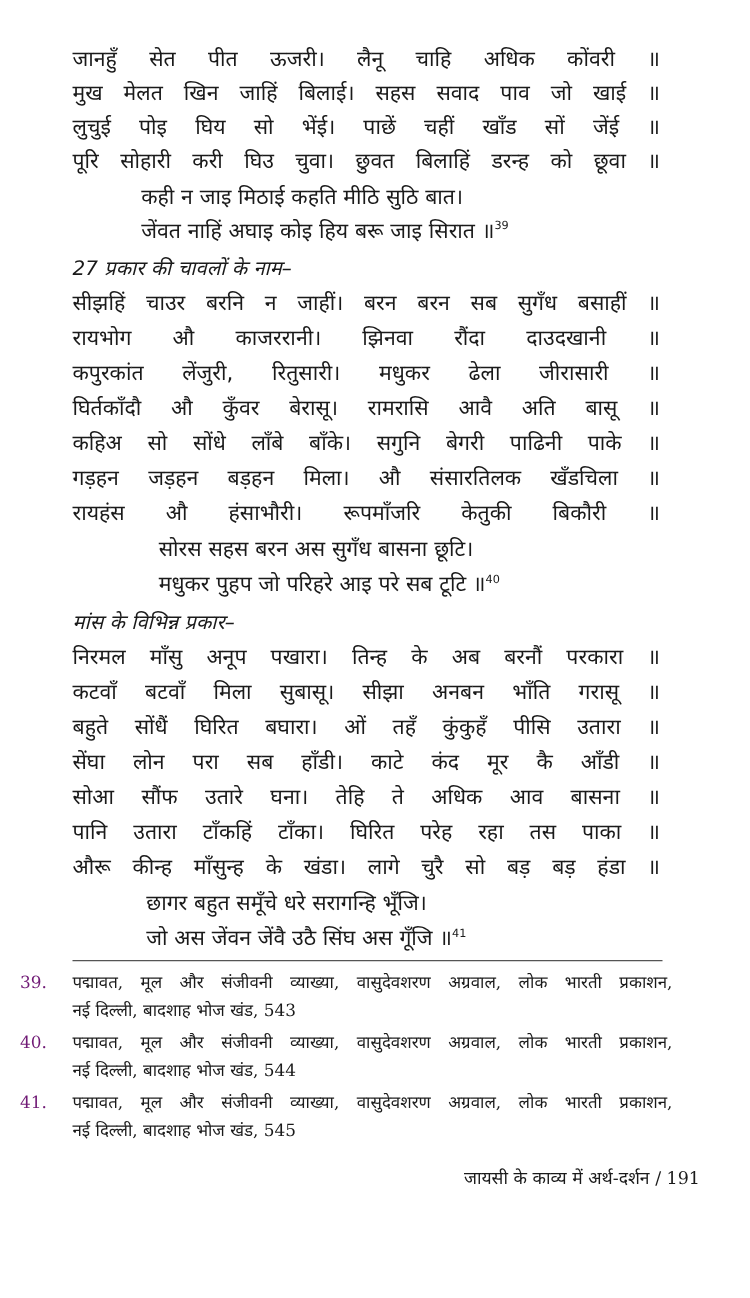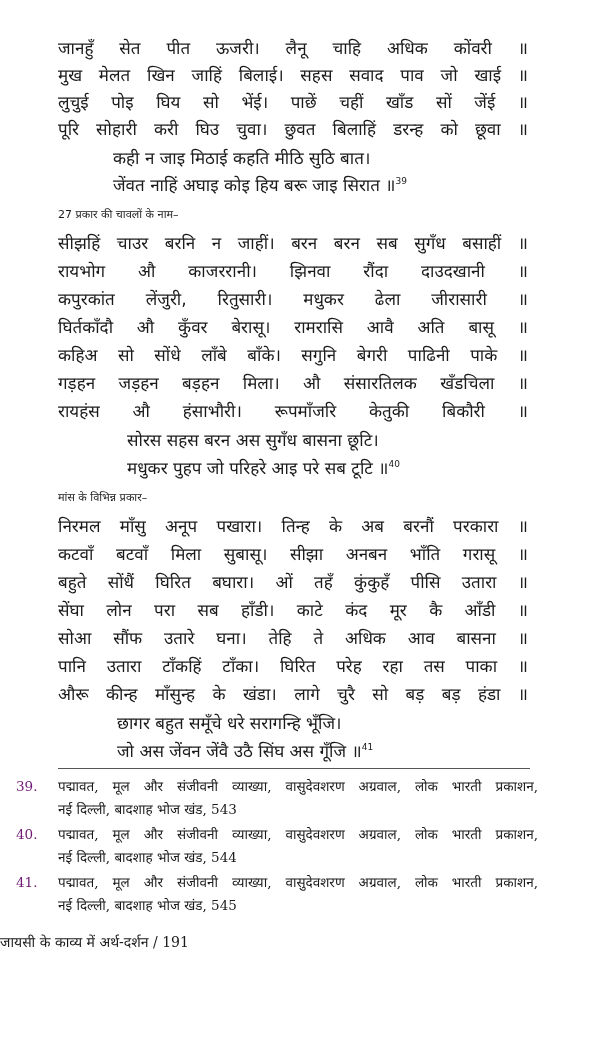--- a/index.html
+++ b/index.html
@@ -2,29 +2,29 @@
 <html><head>
 <meta charset="utf-8">
 <style>
   html, body { margin: 0; padding: 0; background: #ffffff; }
   body { width: 600px; height: 1038px; position: relative; overflow: hidden;
          font-family: "DejaVu Sans", sans-serif; color: #1a1a1a; }
   .page { position: absolute; left: 0; top: 0; width: 600px; height: 860px; }
   .line { position: absolute; white-space: nowrap; font-size: 17px; line-height: 27px; }
   .verse { left: 58px; width: 470px; text-align: justify; text-align-last: justify; }
   .doha { text-align: right; }
-  .heading { left: 58px; font-size: 11px; }
+  .heading { left: 58px; font-size: 16px; font-style: italic; }
   sup { font-size: 9px; vertical-align: super; line-height: 0; }
   .rule { position: absolute; left: 58px; top: 823px; width: 472px; height: 0;
           border-top: 1px solid #555; }
   .fn { position: absolute; font-family: "DejaVu Serif", serif; font-size: 13.5px; line-height: 21px; }
   .fn-num { left: 16px; color: #701a75; }
   .fn-text { left: 58px; width: 480px; text-align: justify; text-align-last: justify; }
   .fn-text2 { left: 58px; }
-  .footer { position: absolute; left: 0; width: 560px; top: 985px;
+  .footer { position: absolute; left: 0; width: 560px; text-align: right; top: 985px;
             font-family: "DejaVu Serif", serif; font-size: 14px; }
 </style>
 </head>
 <body>
 
 <div class="page">
 
   <div class="line verse" style="top:35px">जानहुँ सेत पीत ऊजरी। लैनू चाहि अधिक कोंवरी ॥</div>
   <div class="line verse" style="top:62px">मुख मेलत खिन जाहिं बिलाई। सहस सवाद पाव जो खाई ॥</div>
   <div class="line verse" style="top:89px">लुचुई पोइ घिय सो भेंई। पाछें चहीं खाँड सों जेंई ॥</div>

